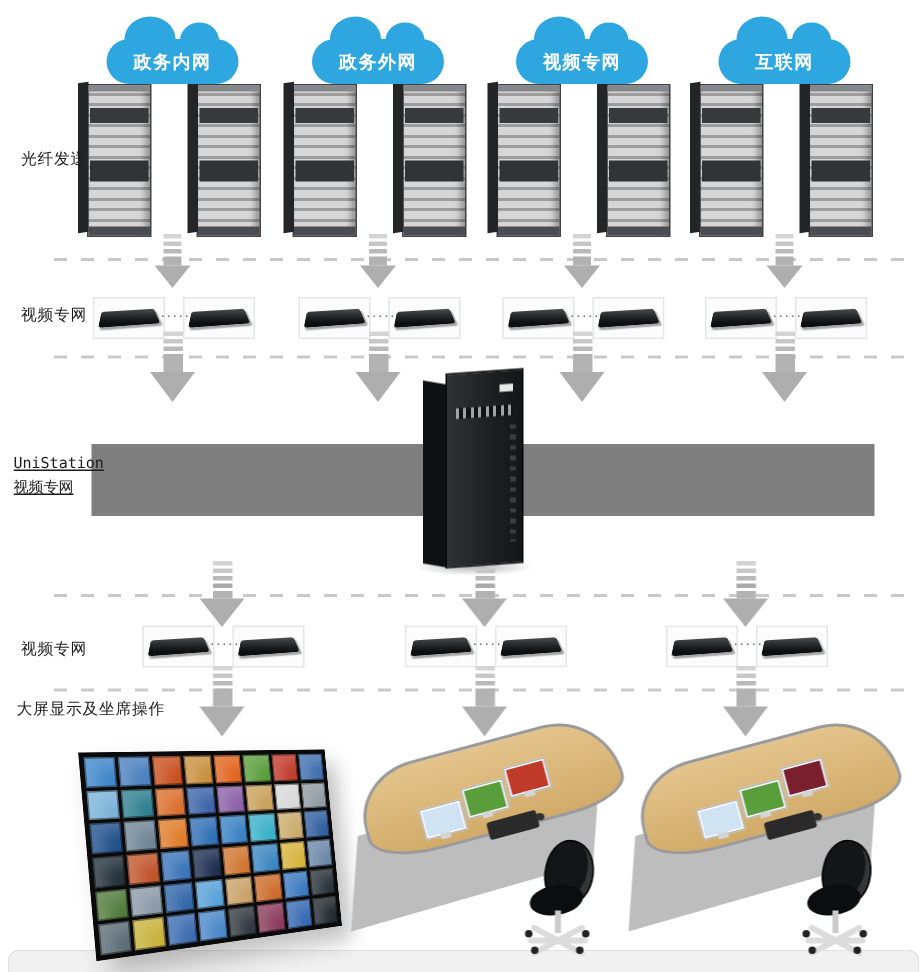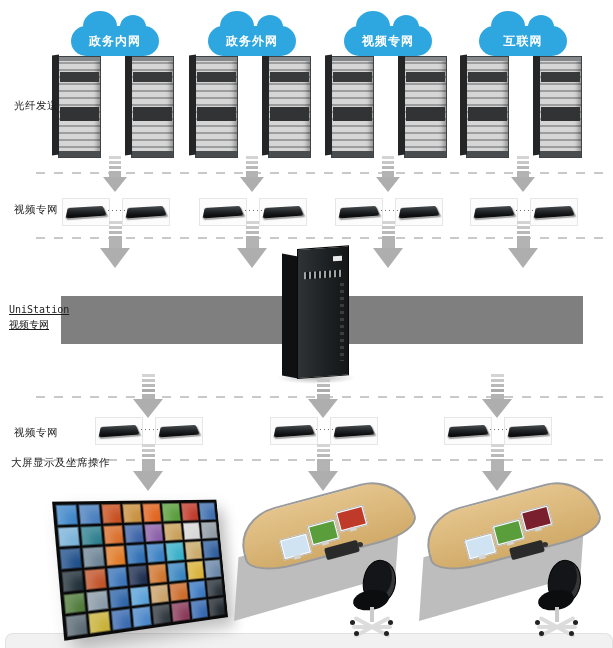--- a/index.html
+++ b/index.html
@@ -97,21 +97,21 @@
 </head>
 <body>
 
 <div id="stage">
 
   <div class="lbl" style="left:14px;top:99px">光纤发送</div>
   <div class="lbl" style="left:14px;top:203px">视频专网</div>
   <div class="lbl mono" style="left:9px;top:304px">UniStation</div>
   <div class="lbl mono" style="left:9px;top:318px">视频专网</div>
   <div class="lbl" style="left:14px;top:426px">视频专网</div>
-  <div class="lbl" style="left:11px;top:456px">大屏显示及坐席操作</div>
+  <div class="lbl" style="left:11px;top:466px">大屏显示及坐席操作</div>
 
   <div class="dash" style="top:172px"></div>
   <div class="dash" style="top:237px"></div>
   <div class="dash" style="top:396px"></div>
   <div class="dash" style="top:459px"></div>
 
   <div class="band"></div>
   <div class="cab-shadow"></div>
   <div class="cab">
     <div class="cab-side"></div>

